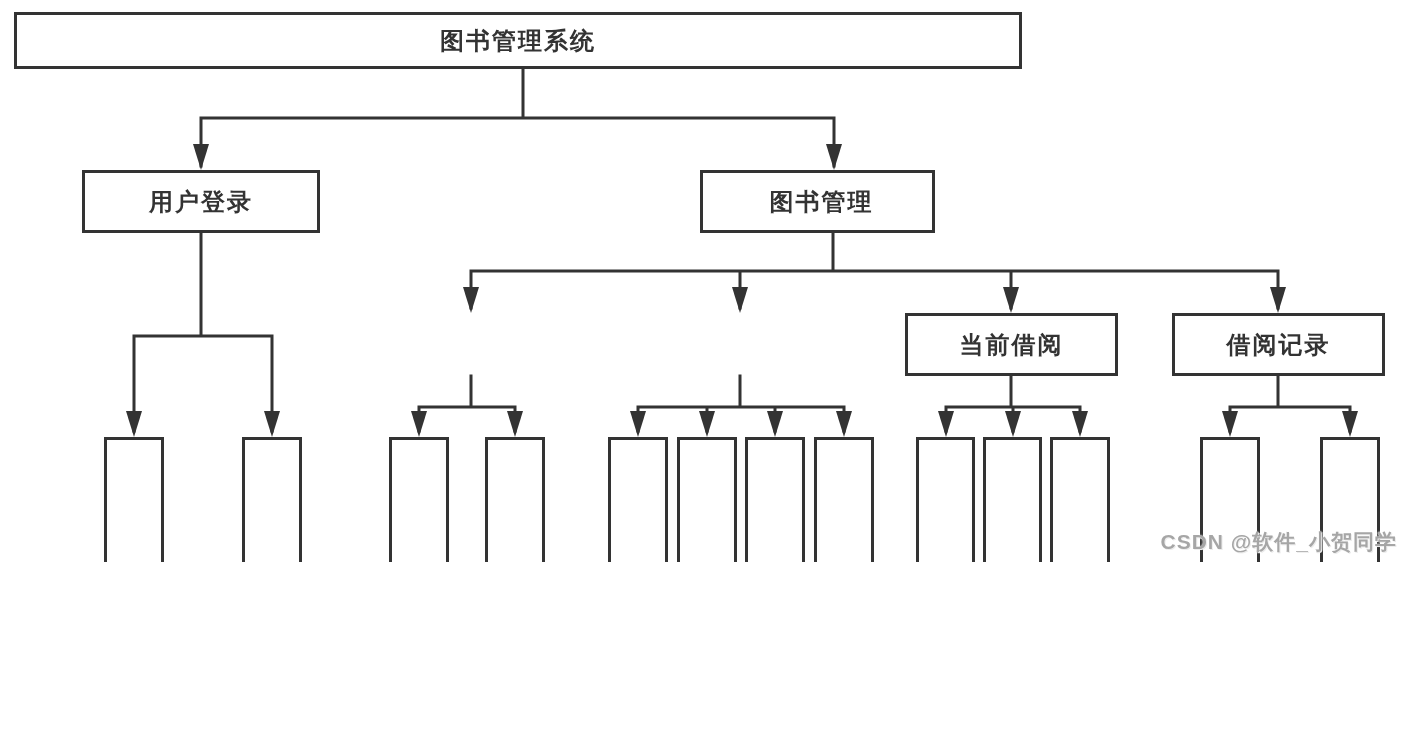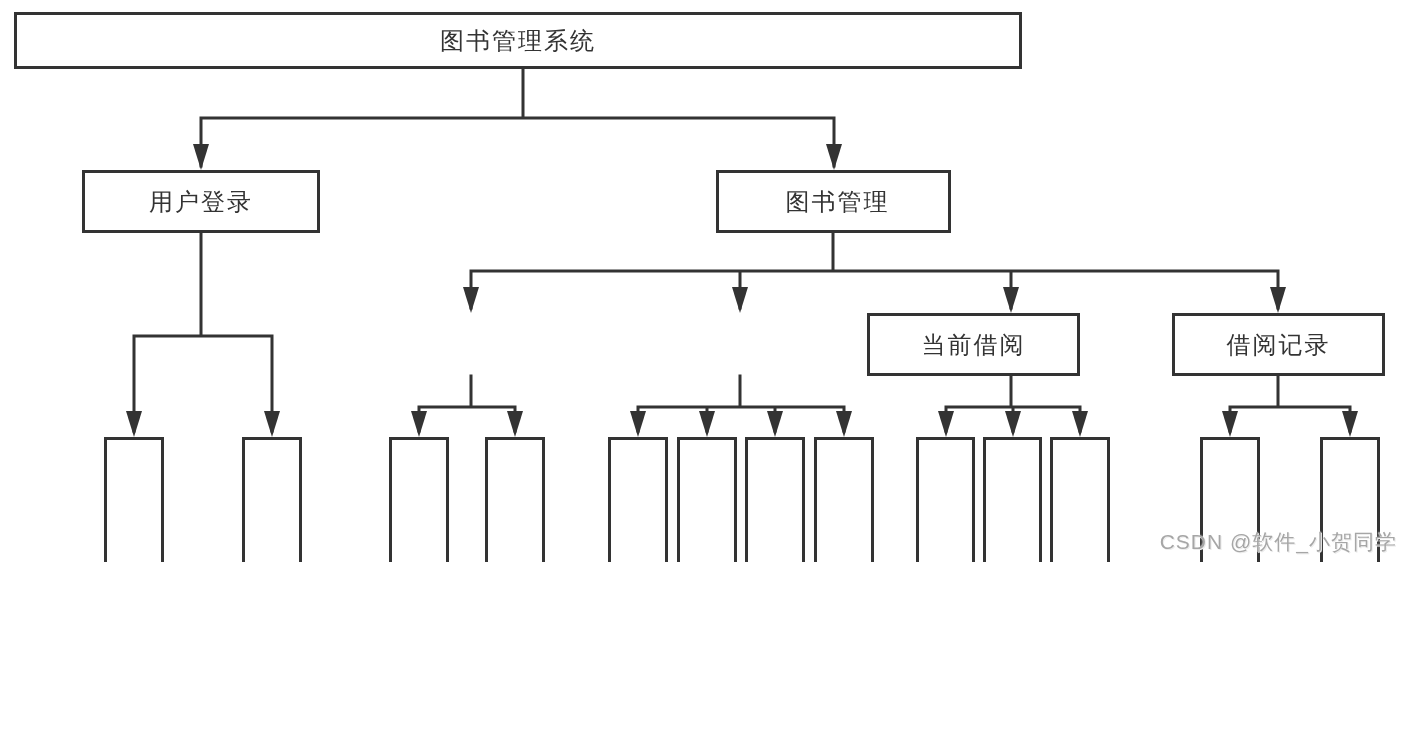--- a/index.html
+++ b/index.html
@@ -7,20 +7,21 @@
     padding: 0;
     background: #ffffff;
     font-family: "Liberation Sans", "DejaVu Sans", sans-serif;
   }
   .stage {
     position: relative;
     width: 1405px;
     height: 562px;
     background: #ffffff;
     overflow: hidden;
+    font-weight: bold;
   }
   .edges {
     position: absolute;
     left: 0;
     top: 0;
     width: 1405px;
     height: 747px;
     pointer-events: none;
   }
   .box {
@@ -104,25 +105,25 @@
     </g>
   </svg>
 
   <div class="box hbox" style="left:14px; top:12px; width:1008px; height:57px;">
     <span>图书管理系统</span>
   </div>
 
   <div class="box hbox" style="left:82px; top:170px; width:238px; height:63px;">
     <span>用户登录</span>
   </div>
-  <div class="box hbox" style="left:716px; top:170px; width:235px; height:63px;padding-left:8px;">
+  <div class="box hbox" style="left:700px; top:170px; width:235px; height:63px;padding-left:8px;">
     <span>图书管理</span>
   </div>
 
-  <div class="box hbox" style="left:867px; top:313px; width:213px; height:63px;">
+  <div class="box hbox" style="left:905px; top:313px; width:213px; height:63px;">
     <span>当前借阅</span>
   </div>
   <div class="box hbox" style="left:1172px; top:313px; width:213px; height:63px;align-items:center;">
     <span>借阅记录</span>
   </div>
 
   <div class="box leaf short" style="left:104px;">
     <span>用户登录</span>
   </div>
   <div class="box leaf short" style="left:242px;">

